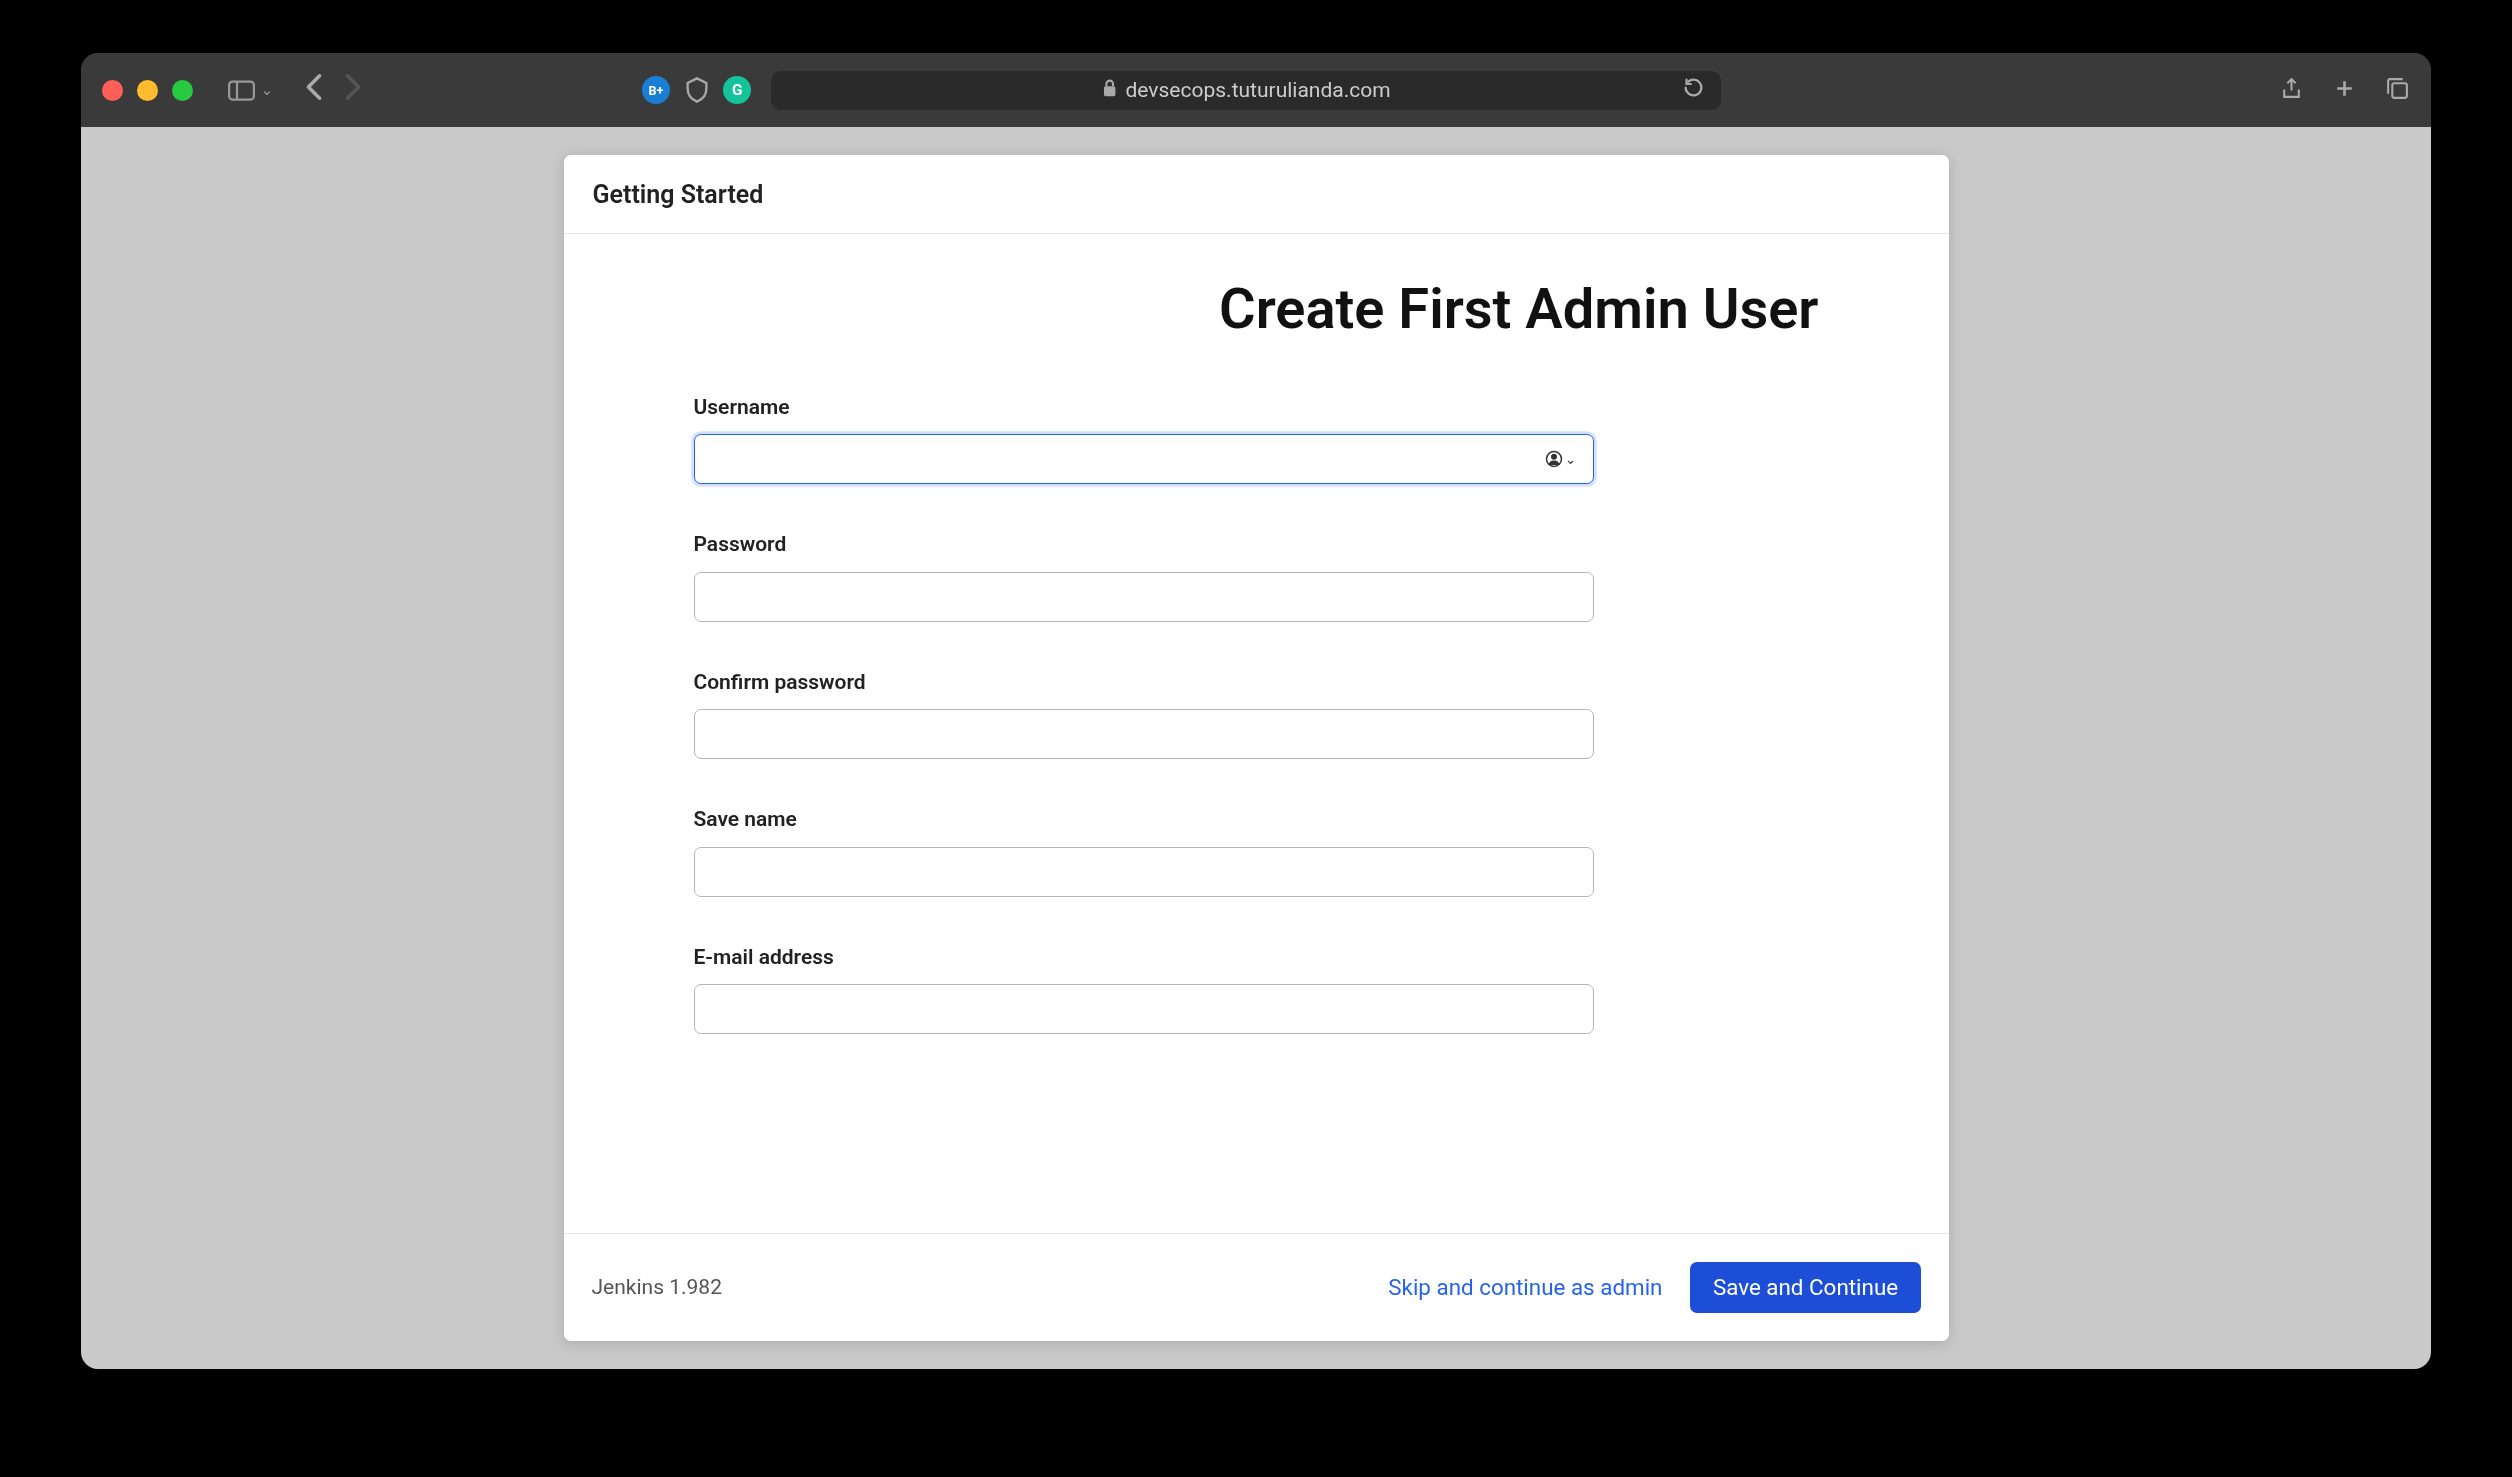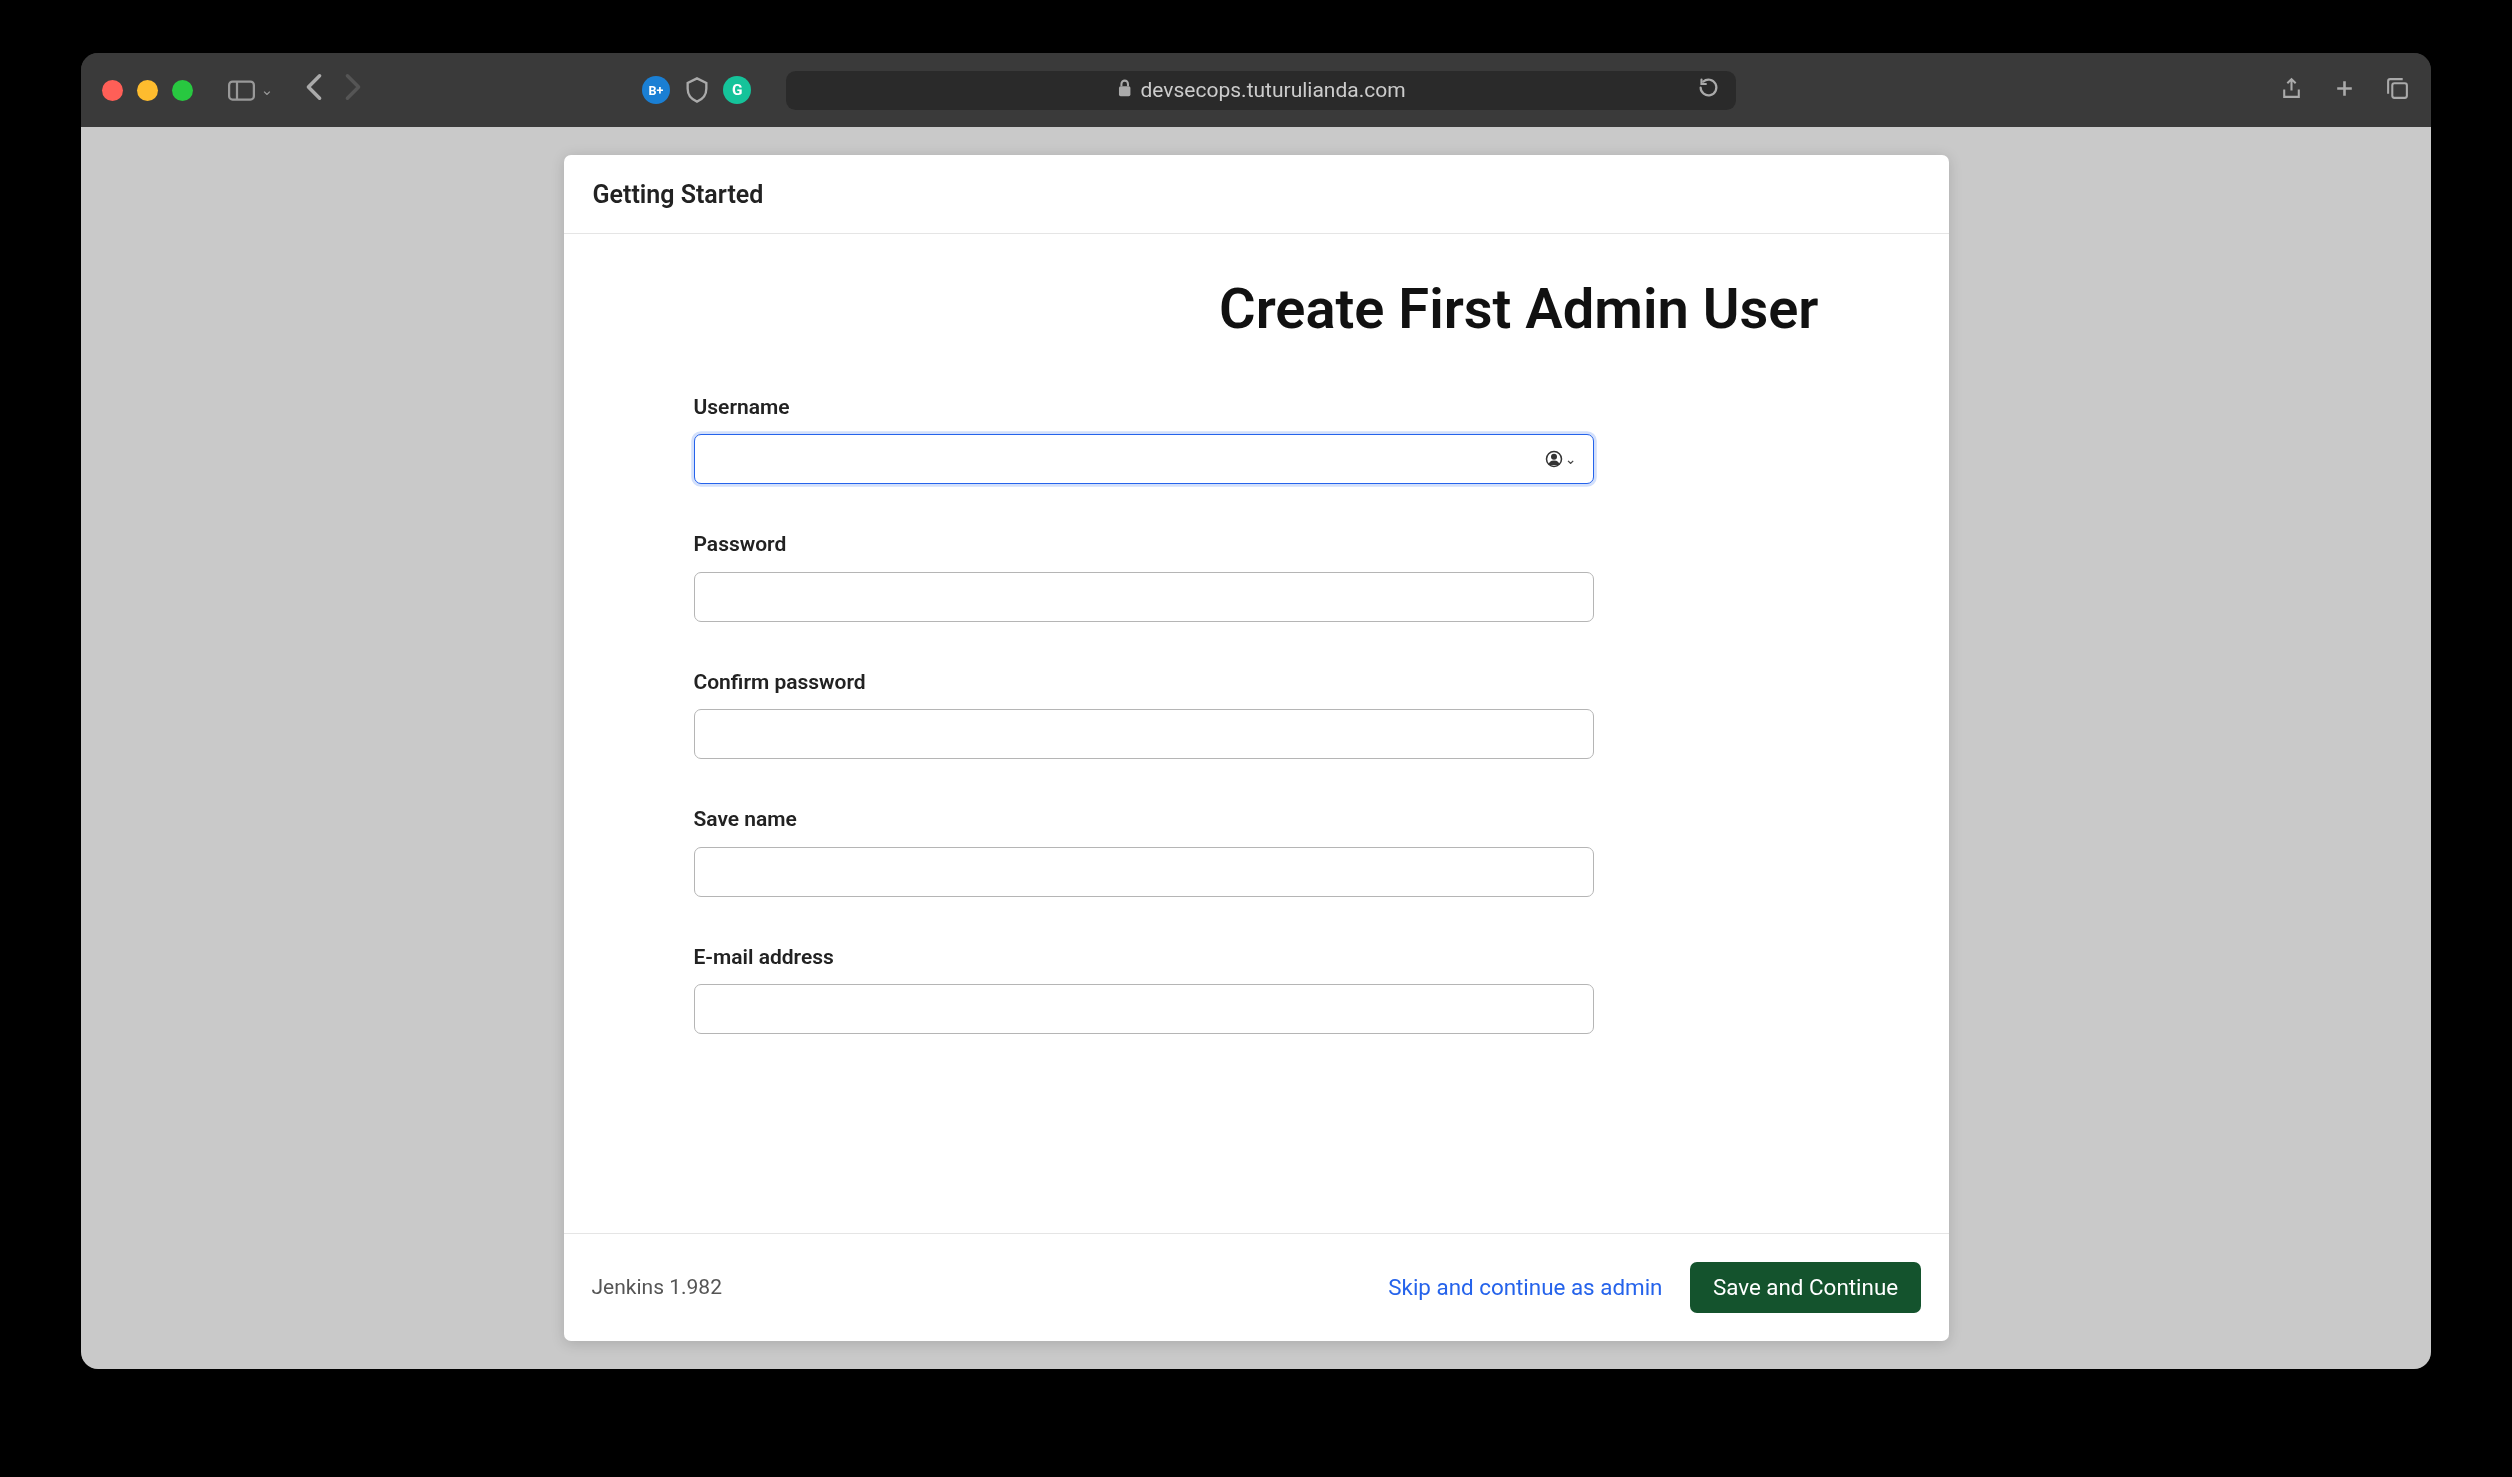--- a/index.html
+++ b/index.html
@@ -116,21 +116,21 @@
     
     .address-bar {
       flex: 0 0 950px;
       height: 39px;
       background: #2a2a2a;
       border-radius: 9.8px;
       display: flex;
       align-items: center;
       justify-content: center;
       gap: 8.4px;
-      margin-left: 21px;
+      margin-left: 6px;
       padding: 0 21px;
       position: relative;
     }
     
     .lock-icon {
       color: #888;
       font-size: 17px;
     }
     
     .url-text {
@@ -278,21 +278,21 @@
     .link-button {
       background: none;
       border: none;
       color: #2563eb;
       font-size: 22.4px;
       cursor: pointer;
       font-family: inherit;
     }
     
     .primary-button {
-      background: #14532d;
+      background: #1d4ed8;
       color: #fff;
       border: none;
       padding: 12.6px 22.4px;
       font-size: 22.4px;
       border-radius: 7px;
       cursor: pointer;
       font-family: inherit;
       font-weight: 400;
     }
     

